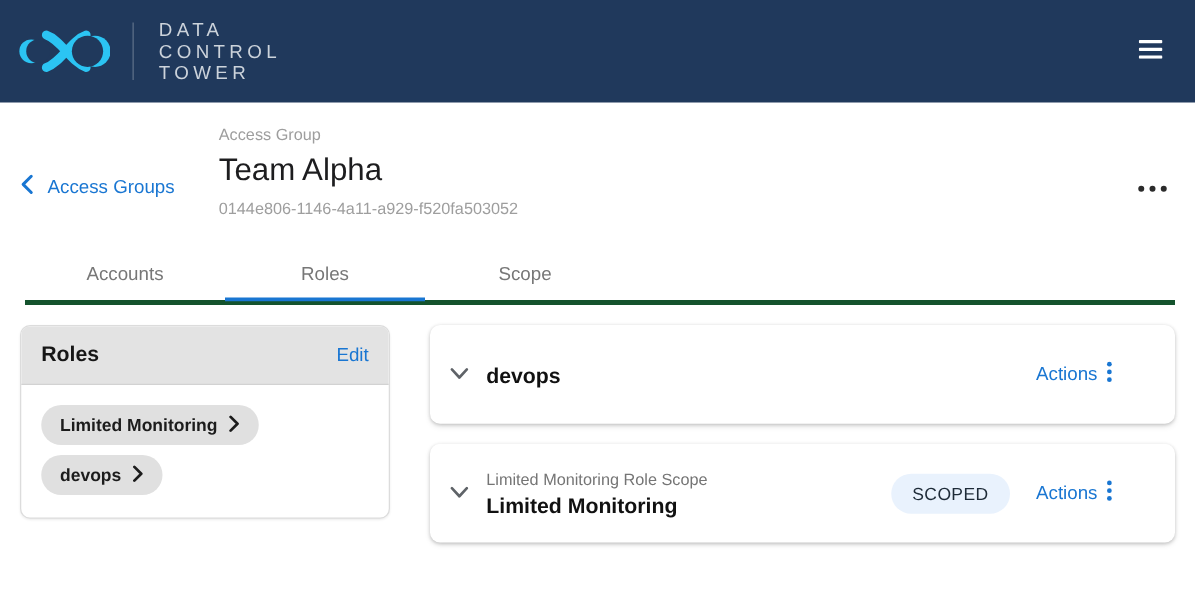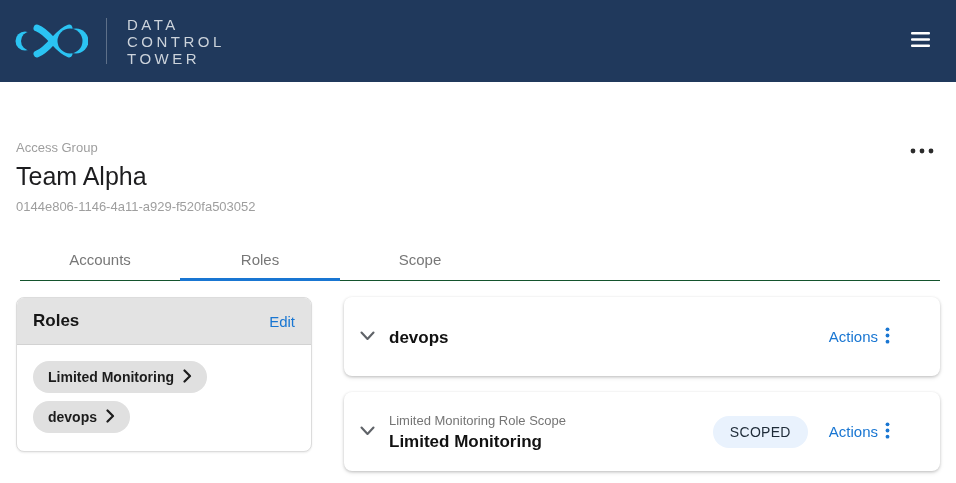--- a/index.html
+++ b/index.html
@@ -44,35 +44,35 @@
   .page-head { display: flex; align-items: flex-start; }
   .back-link {
     margin-top: 57px;
     width: 159px;
     display: flex; align-items: center; gap: 11px;
     color: #1976d2; font-size: 15px;
     background: none; border: none; cursor: pointer;
     font-family: inherit;
     flex-shrink: 0;
   }
-  .title-block { padding-top: 18px; margin-top: 40px; }
+  .title-block { padding-top: 18px; }
   .eyebrow { color: #9e9e9e; font-size: 13px; line-height: 16px; }
   .page-title { font-size: 25px; line-height: 32px; font-weight: 400; color: #1d1d1f; margin-top: 4px; }
   .entity-id { color: #9e9e9e; font-size: 13px; line-height: 16px; margin-top: 7px; }
   .more-btn {
     margin-left: auto; margin-top: 56px;
     background: none; border: none; cursor: pointer;
     padding: 4px 6px; display: flex; align-items: center;
   }
 
   
   .tabs-bar {
     margin-top: 22px;
     margin-left: 4px;
-    border-bottom: 1px solid #14532d;
+    border-bottom: 4px solid #14532d;
     display: flex;
   }
   .tab {
     width: 160px;
     text-align: center;
     padding: 14px 0 12px;
     font-size: 15px;
     color: #777;
     background: none; border: none; cursor: pointer;
     font-family: inherit;
@@ -186,20 +186,28 @@
           <rect x="0" y="6.2" width="19" height="2.6" rx="1" fill="#ffffff"></rect>
           <rect x="0" y="12.4" width="19" height="2.6" rx="1" fill="#ffffff"></rect>
         </svg>
       </span>
     </button>
   </header>
 
   <div class="content">
 
     <div class="page-head">
+      <button class="back-link">
+        <span>
+          <svg width="11" height="17" viewBox="0 0 11 17">
+            <polyline points="9,2 2.5,8.5 9,15" stroke="#1976d2" stroke-width="2.4" fill="none" stroke-linecap="round" stroke-linejoin="round"></polyline>
+          </svg>
+        </span>
+        <span>Access Groups</span>
+      </button>
       <div class="title-block">
         <div class="eyebrow">Access Group</div>
         <h1 class="page-title">Team Alpha</h1>
         <div class="entity-id">0144e806-1146-4a11-a929-f520fa503052</div>
       </div>
       <button class="more-btn">
         <span>
           <svg width="24" height="6" viewBox="0 0 24 6">
             <circle cx="3" cy="3" r="2.4" fill="#2b2b2b"></circle>
             <circle cx="12" cy="3" r="2.4" fill="#2b2b2b"></circle>

